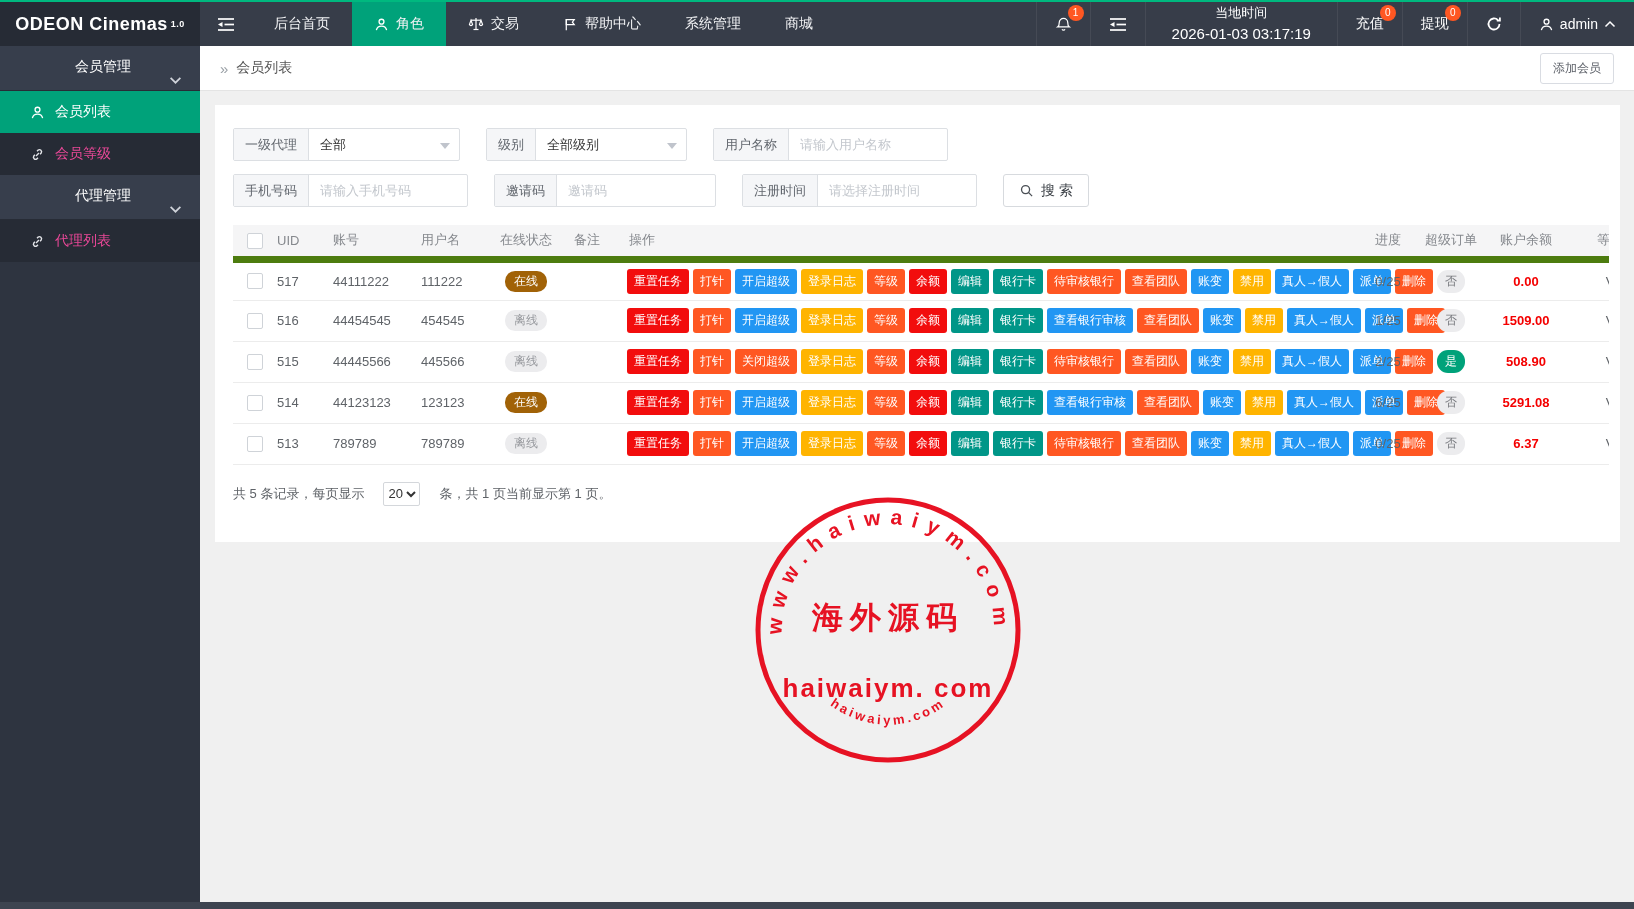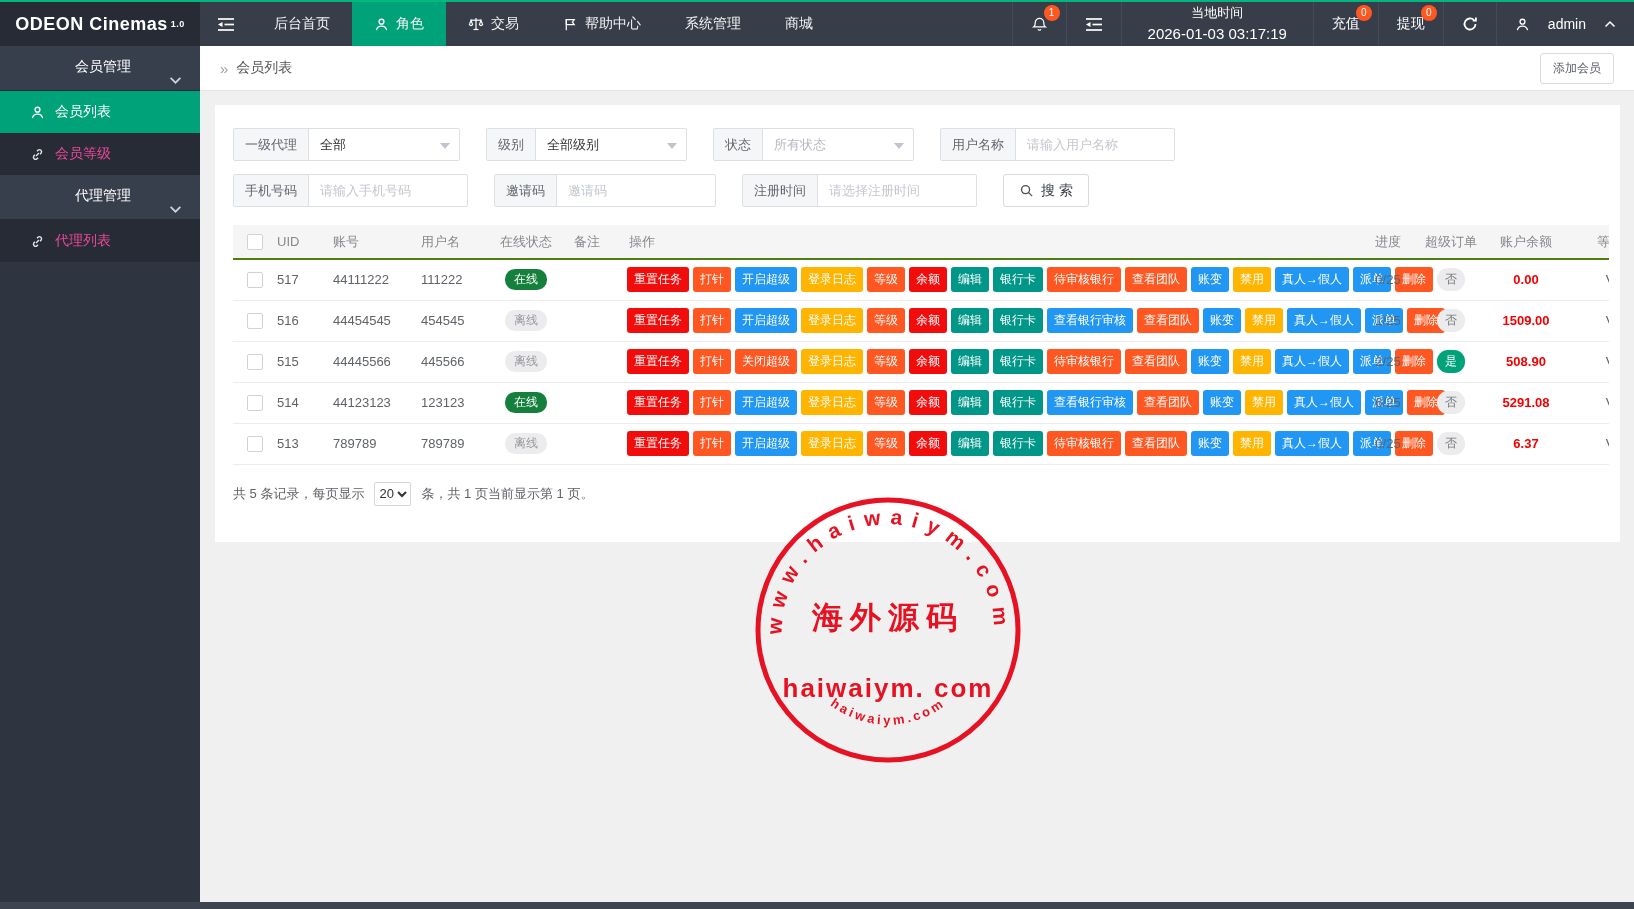--- a/index.html
+++ b/index.html
@@ -17,21 +17,21 @@
     font-size:14px; cursor:pointer; }
   .nav-item.active { background:#00a27a; }
   .tb-right { margin-left:auto; display:flex; align-items:stretch; }
   .tb-block { position:relative; display:flex; align-items:center; justify-content:center;
     color:#fff; font-size:14px; padding:0 18px; border-left:1px solid rgba(255,255,255,.07); cursor:pointer; }
   .badge { position:absolute; top:3px; right:6px; min-width:16px; height:16px; line-height:16px;
     border-radius:8px; background:#ff5722; color:#fff; font-size:10px; text-align:center; padding:0 4px; }
   .time-block { flex-direction:column; line-height:1.45; cursor:default; padding:0 26px; }
   .time-label { font-size:13px; }
   .time-value { font-size:15px; }
-  .admin-block { gap:18px; }
+  .admin-block { gap:6px; }
   svg.ic { display:block; }
 
   
   .sidebar { position:absolute; left:0; top:46px; width:200px; bottom:0; background:#2e3440; z-index:30; }
   .side-group { height:45px; background:#373e4c; color:#fff; font-size:14px; display:flex;
     align-items:center; padding:12px 18px 0 24px; cursor:pointer; border-bottom:1px solid #272c36;flex-direction:column; }
   .side-group .chev { margin-left:auto; color:#cfd3da; }
   .side-item { height:42px; background:#262b35; color:#ec4899; font-size:14px; display:flex;
     align-items:center; gap:10px; padding-left:30px; cursor:pointer; }
   .side-item.active { background:#00a27a; color:#fff; }
@@ -64,41 +64,41 @@
   .search-btn { display:flex; align-items:center; gap:7px; height:33px; padding:0 15px;
     border:1px solid #d7dade; border-radius:3px; background:#fff; font-size:14px; color:#3a3f45; cursor:pointer; }
 
   
   .table-wrap { margin-top:18px; width:1376px; overflow:hidden; }
   table { border-collapse:collapse; table-layout:fixed; width:1418px; }
   th { background:#f5f5f6; color:#85888d; font-weight:normal; font-size:13px; height:34px;
     text-align:center; white-space:nowrap; }
   td { border-bottom:1px solid #ececec; height:41px; font-size:13px; color:#5f6368;
     text-align:center; white-space:nowrap; }
-  tbody tr:first-child td { border-top:2px solid #4d7c0f; }
+  tbody tr:first-child td { border-top:7px solid #4d7c0f; }
   th.al, td.al { text-align:left; }
   .cb { display:inline-block; width:16px; height:16px; border:1px solid #cfd3d8; border-radius:2px;
     background:#fff; vertical-align:middle; cursor:pointer; }
   .pill { display:inline-block; font-size:12px; border-radius:10px; padding:2px 9px; }
-  .pill-online { background:#15803d; color:#fff; }
+  .pill-online { background:#a16207; color:#fff; }
   .pill-offline { background:#ececee; color:#96989d; }
   .pill-yes { background:#00a27a; color:#fff; border-radius:11px; padding:3px 8px; }
   .pill-no { background:#ececee; color:#77797e; border-radius:11px; padding:3px 8px; }
   .actions-cell { text-align:left; padding-left:18px; }
   .abtn { display:inline-block; color:#fff; font-size:12px; border-radius:3px; padding:4px 7px;
     margin-right:4px; cursor:pointer; }
   .abtn-red   { background:#f20d0d; }
   .abtn-orange{ background:#ff5722; }
   .abtn-blue  { background:#2196f3; }
   .abtn-amber { background:#ffb400; }
   .abtn-teal  { background:#009688; }
   .balance { color:#f40000; font-weight:bold; }
 
   
-  .pager { display:flex; align-items:center; gap:6px; font-size:13px; color:#5f6368; margin-top:17px; }
+  .pager { display:flex; align-items:center; gap:15px; font-size:13px; color:#5f6368; margin-top:17px; }
   .pager select { height:24px; border:1px solid #d4d7db; border-radius:2px; font-size:13px; color:#333;
     margin:0 4px; background:#fff; }
 
   
   .stamp { position:absolute; left:552px; top:403px; z-index:10; opacity:.92; pointer-events:none; }
   .stamp text { fill:#e60012; }
   .stamp-ring { font-size:21px; font-weight:bold; letter-spacing:9px; }
   .stamp-center { font-size:31px; font-weight:bold; letter-spacing:7px; font-family:"Liberation Serif","DejaVu Serif",serif; }
   .stamp-latin { font-size:26px; font-weight:bold; letter-spacing:2px; }
   .stamp-bottom { font-size:13px; font-weight:bold; letter-spacing:3px; }
@@ -279,27 +279,20 @@
           <span class="flabel">一级代理</span>
           <span class="fselect">
             <span>全部</span>
             <span class="caret-down"></span>
           </span>
         </div>
         <div class="fgroup">
           <span class="flabel">级别</span>
           <span class="fselect">
             <span>全部级别</span>
-            <span class="caret-down"></span>
-          </span>
-        </div>
-        <div class="fgroup">
-          <span class="flabel">状态</span>
-          <span class="fselect muted">
-            <span>所有状态</span>
             <span class="caret-down"></span>
           </span>
         </div>
         <div class="fgroup">
           <span class="flabel">用户名称</span>
           <input placeholder="请输入用户名称" style="">
         </div>
       </div>
 
       <div class="frow">

